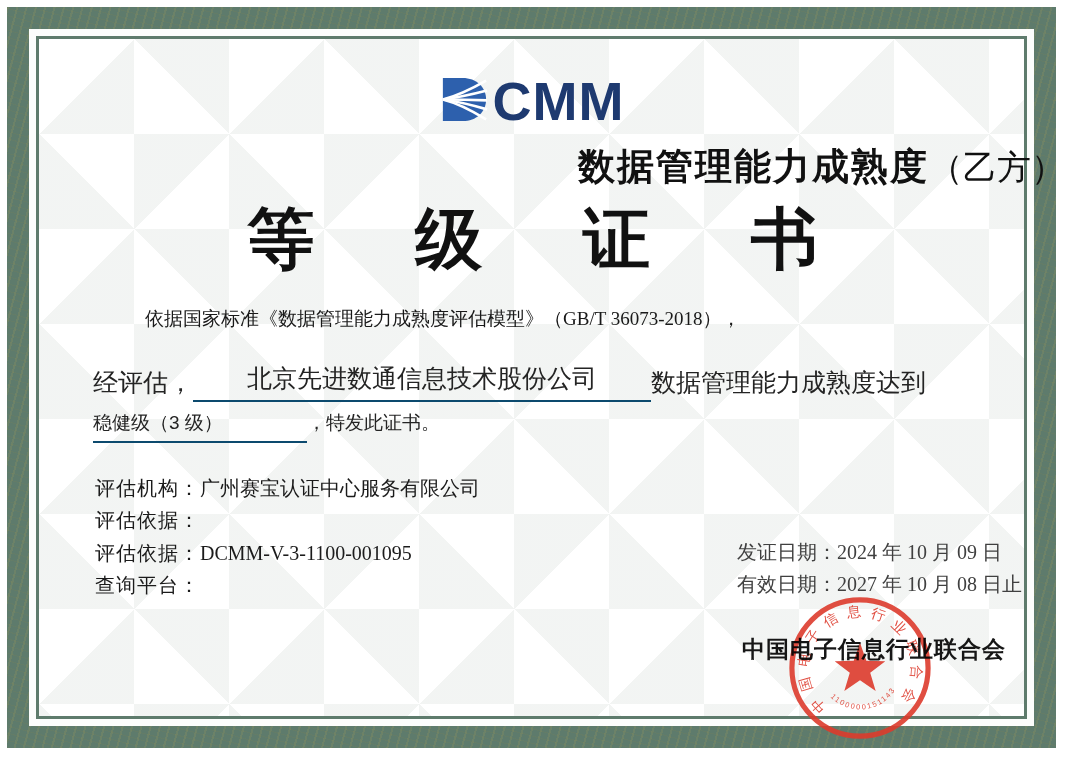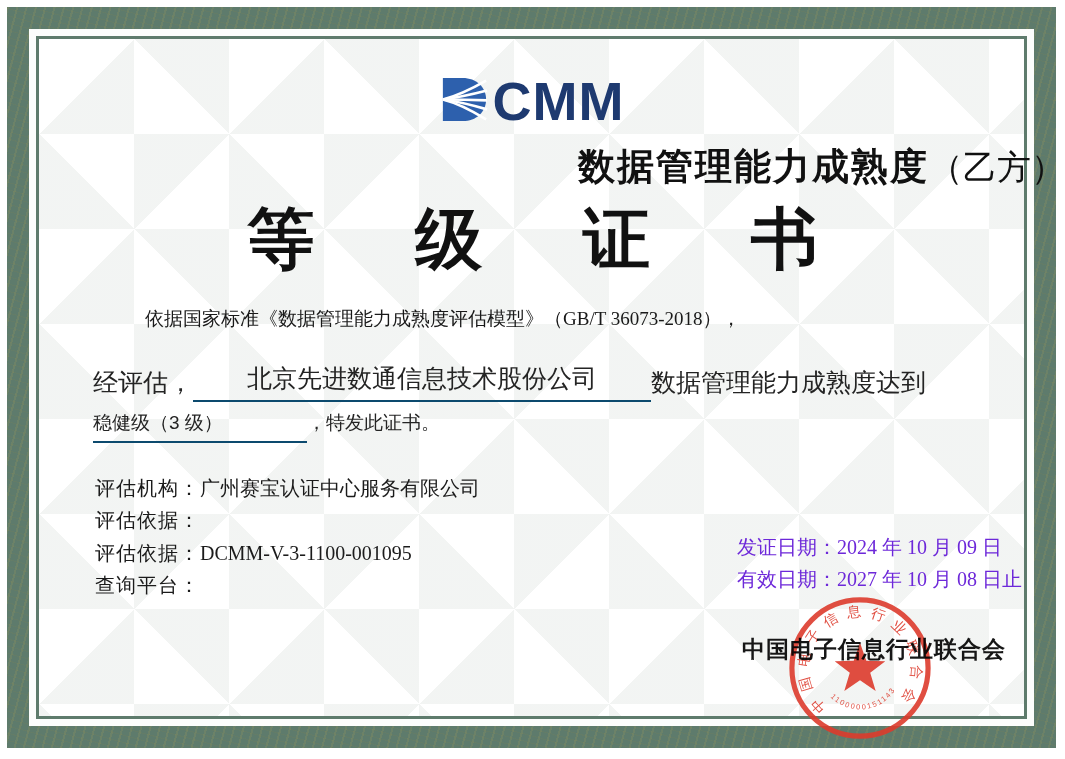--- a/index.html
+++ b/index.html
@@ -48,21 +48,21 @@
   .uline { display:inline-block; border-bottom:2px solid #0c4a6e; padding-bottom:5px; }
   .company { width:458px; text-align:center; }
   .grade { width:214px; text-align:left; }
   .after-underline { }
 
   
   .details { position:absolute; left:95px; top:472px; font-family:"Liberation Serif", serif; font-size:20px; }
   .details .row { height:32.5px; display:flex; align-items:center; color:#1b1b1b; }
   .details .lbl { letter-spacing:1px; }
   .dates { position:absolute; left:737px; top:534px; font-family:"Liberation Serif", serif; font-size:20px; }
-  .dates .row { height:32px; display:flex; align-items:flex-start; color:#6d28d9; }
+  .dates .row { height:32px; display:flex; align-items:flex-end; color:#404040; }
 
   
   .issuer { position:absolute; left:742px; top:634px; font-size:23px; font-weight:bold;
     letter-spacing:1px; color:#161616; z-index:2; }
   .seal { position:absolute; left:786px; top:594px; width:148px; height:148px; z-index:3;
     mix-blend-mode:multiply; opacity:.9; }
 </style>
 </head>
 <body>
 

